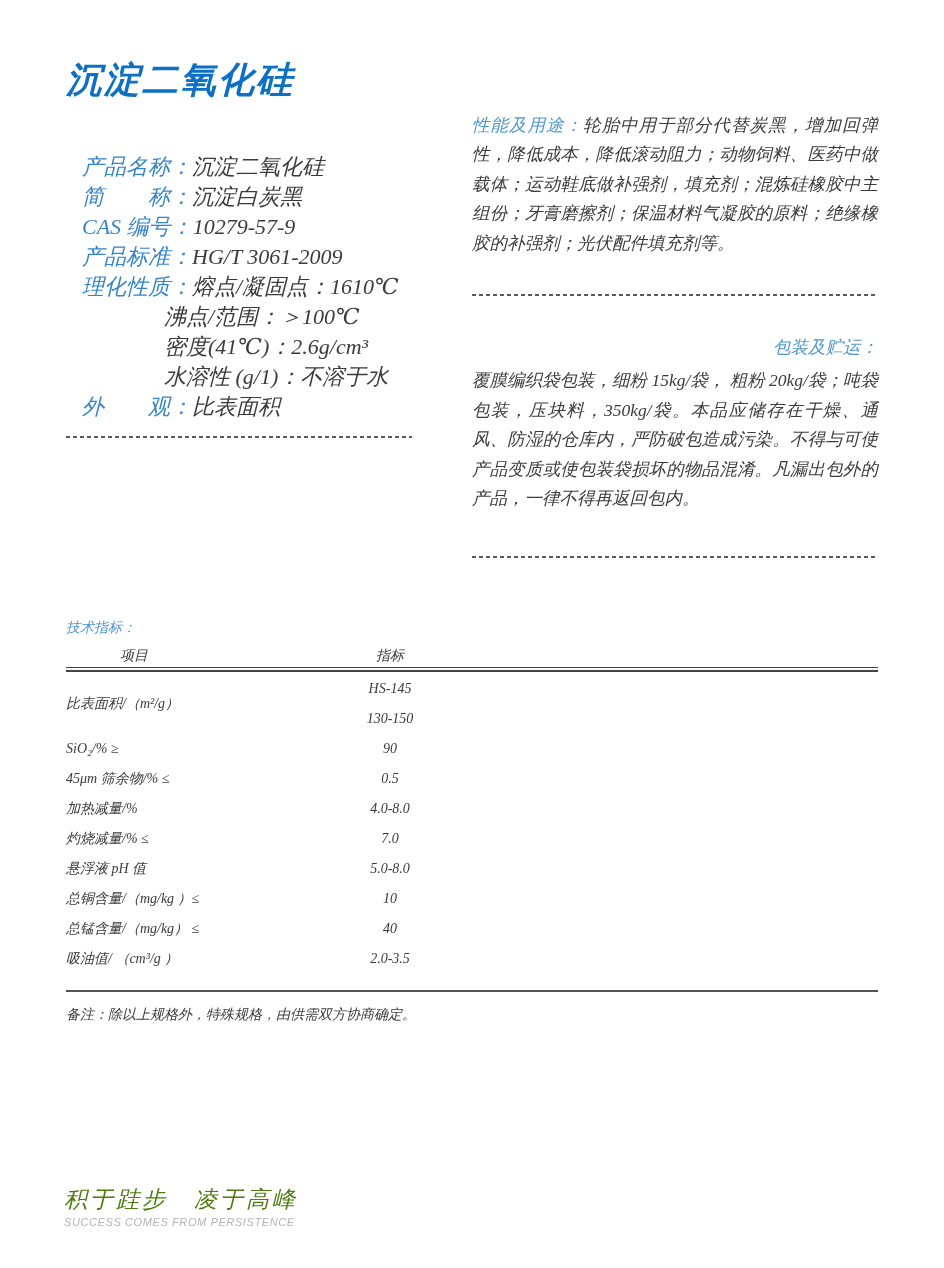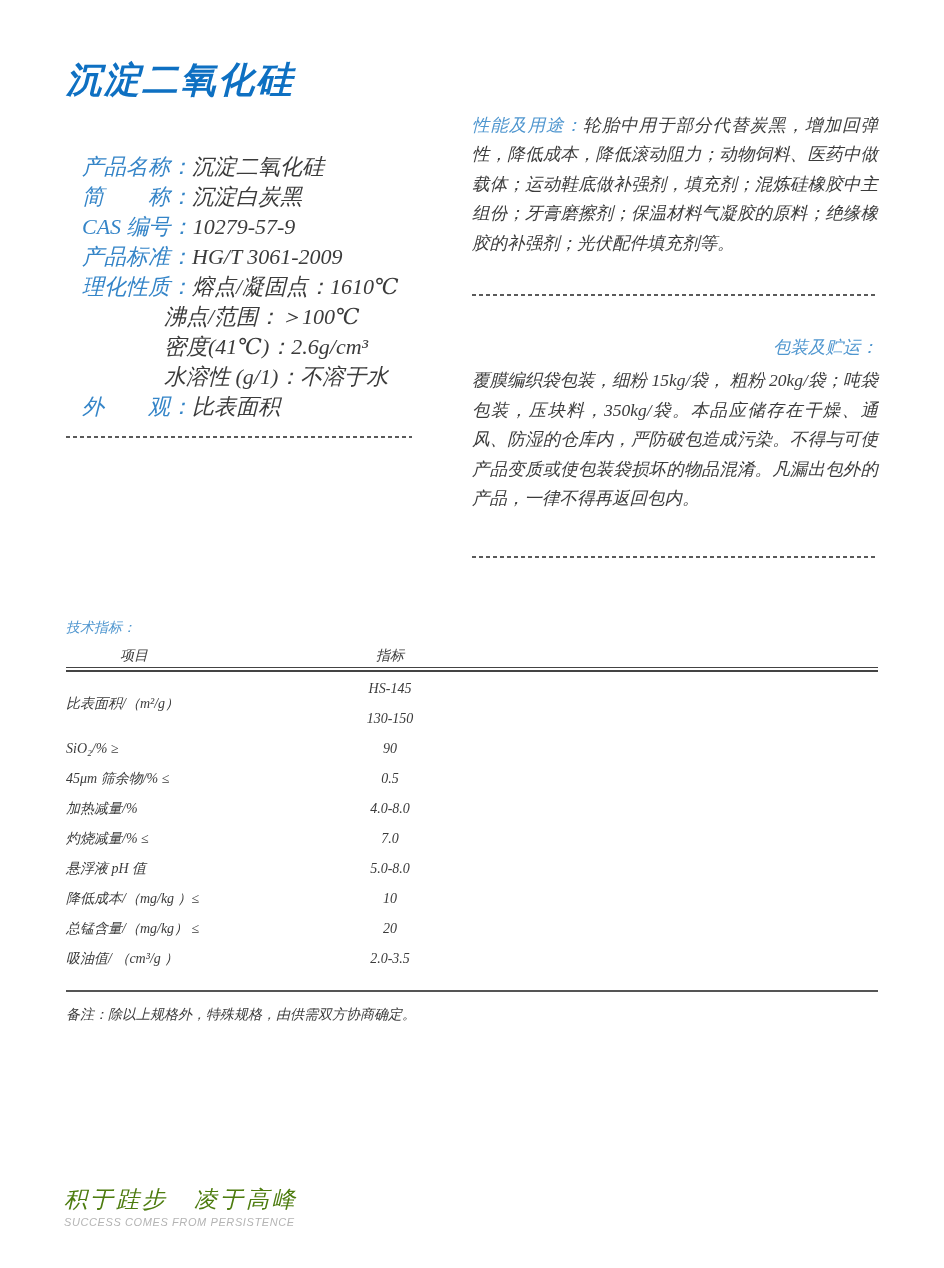--- a/index.html
+++ b/index.html
@@ -161,26 +161,26 @@
     </div>
     <div class="t-row">
       <span class="t-item">灼烧减量/% ≤</span>
       <span class="t-value">7.0</span>
     </div>
     <div class="t-row">
       <span class="t-item">悬浮液 pH 值</span>
       <span class="t-value">5.0-8.0</span>
     </div>
     <div class="t-row">
-      <span class="t-item">降低成本/（mg/kg ）≤</span>
+      <span class="t-item">总铜含量/（mg/kg ）≤</span>
       <span class="t-value">10</span>
     </div>
     <div class="t-row">
       <span class="t-item">总锰含量/（mg/kg） ≤</span>
-      <span class="t-value">20</span>
+      <span class="t-value">40</span>
     </div>
     <div class="t-row">
       <span class="t-item">吸油值/ （cm³/g ）</span>
       <span class="t-value">2.0-3.5</span>
     </div>
 
     <div class="t-bottom"></div>
     <div class="note">备注：除以上规格外，特殊规格，由供需双方协商确定。</div>
   </div>
 

